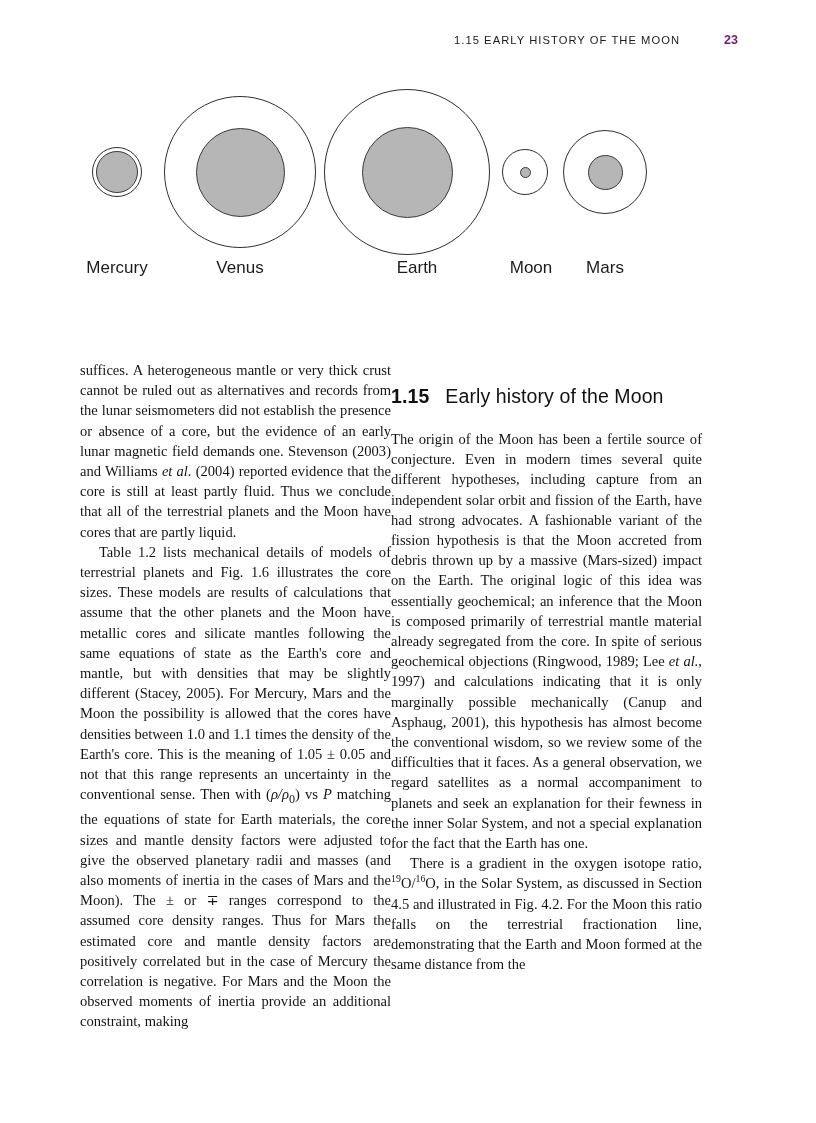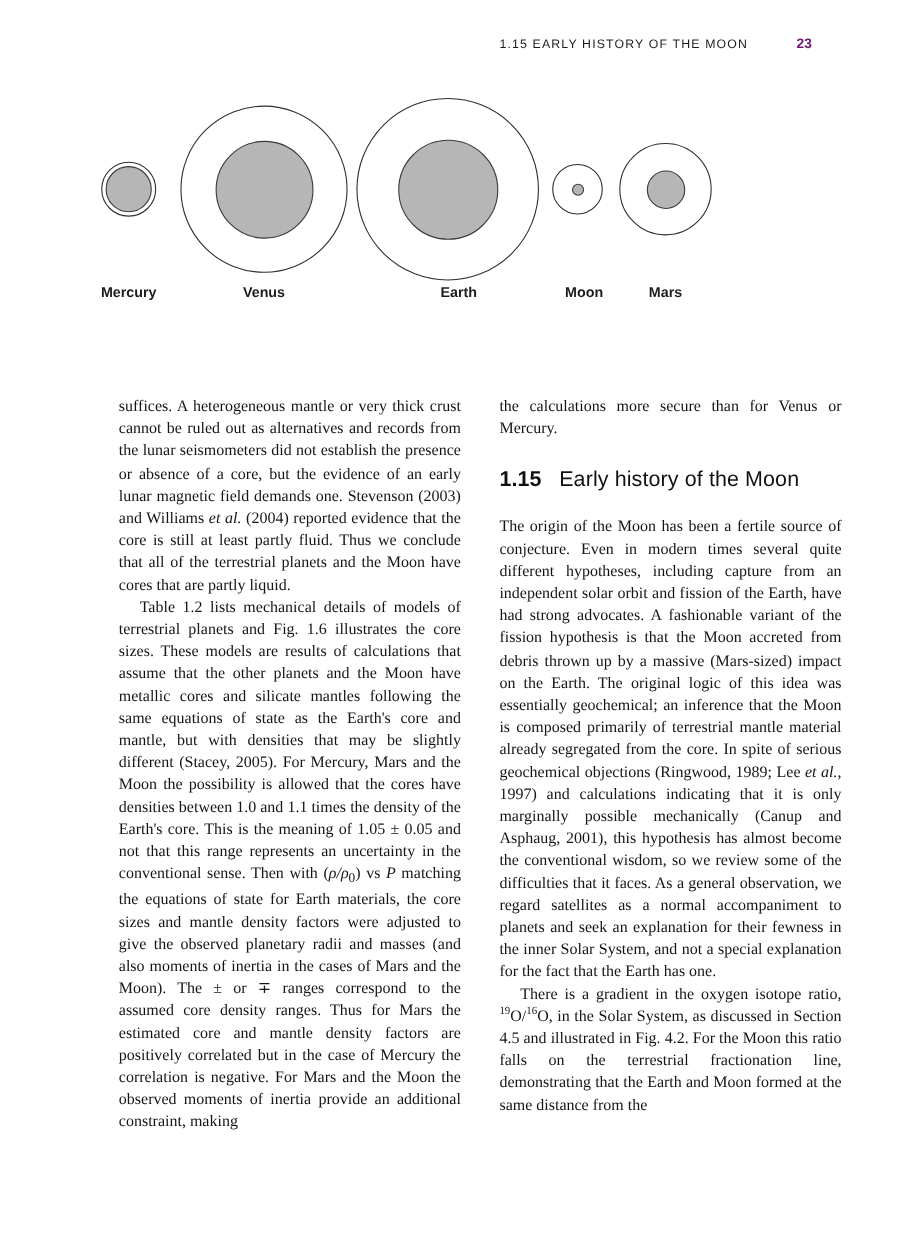--- a/index.html
+++ b/index.html
@@ -72,25 +72,24 @@
   .planet-labels {
     position: absolute;
     left: 0;
     top: 166px;
     width: 660px;
     height: 20px;
   }
   .planet-label {
     position: absolute;
     font-family: "Liberation Sans", sans-serif;
-    font-size: 13px;
+    font-size: 17px;
     color: #1c1c1c;
     white-space: nowrap;
     transform: translateX(-50%);
-    font-weight: bold;
   }
   .fig-caption {
     position: absolute;
     left: 0;
     top: 196px;
     width: 640px;
     font-family: "Liberation Sans", sans-serif;
     font-size: 10.6px;
     color: #111;
     letter-spacing: 0.02px;
@@ -104,22 +103,20 @@
   }
 
   
   .columns {
     position: absolute;
     top: 360px;
     left: 80px;
     width: 658px;
     height: 710px;
     display: flex;
-    gap: 35px;
-    margin-left: 28px;
   }
   .col {
     width: 311px;
   }
   .col p {
     margin: 0;
     font-size: 14.55px;
     line-height: 20.2px;
     text-align: justify;
     text-justify: inter-word;
@@ -190,21 +187,20 @@
 
 <div class="columns">
 
   <div class="col">
     <p><span>suffices. A heterogeneous mantle or very thick crust cannot be ruled out as alternatives and records from the lunar seismometers did not establish the presence or absence of a core, but the evidence of an early lunar magnetic field demands one. Stevenson (2003) and Williams </span><em>et al.</em><span> (2004) reported evidence that the core is still at least partly fluid. Thus we conclude that all of the terrestrial planets and the Moon have cores that are partly liquid.</span></p>
 
     <p class="indent"><span>Table 1.2 lists mechanical details of models of terrestrial planets and Fig. 1.6 illustrates the core sizes. These models are results of calculations that assume that the other planets and the Moon have metallic cores and silicate mantles following the same equations of state as the Earth's core and mantle, but with densities that may be slightly different (Stacey, 2005). For Mercury, Mars and the Moon the possibility is allowed that the cores have densities between 1.0 and 1.1 times the density of the Earth's core. This is the meaning of 1.05 ± 0.05 and not that this range represents an uncertainty in the conventional sense. Then with (</span><em class="mathi">ρ/ρ</em><sub>0</sub><span>) vs </span><em class="mathi">P</em><span> matching the equations of state for Earth materials, the core sizes and mantle density factors were adjusted to give the observed planetary radii and masses (and also moments of inertia in the cases of Mars and the Moon). The ± or ∓ ranges correspond to the assumed core density ranges. Thus for Mars the estimated core and mantle density factors are positively correlated but in the case of Mercury the correlation is negative. For Mars and the Moon the observed moments of inertia provide an additional constraint, making</span></p>
   </div>
 
   <div class="col">
-    <p>the calculations more secure than for Venus or Mercury.</p>
 
     <h2 class="section-heading">
       <span class="sec-num">1.15</span><span>Early history of the Moon</span>
     </h2>
 
     <p><span>The origin of the Moon has been a fertile source of conjecture. Even in modern times several quite different hypotheses, including capture from an independent solar orbit and fission of the Earth, have had strong advocates. A fashionable variant of the fission hypothesis is that the Moon accreted from debris thrown up by a massive (Mars-sized) impact on the Earth. The original logic of this idea was essentially geochemical; an inference that the Moon is composed primarily of terrestrial mantle material already segregated from the core. In spite of serious geochemical objections (Ringwood, 1989; Lee </span><em>et al.</em><span>, 1997) and calculations indicating that it is only marginally possible mechanically (Canup and Asphaug, 2001), this hypothesis has almost become the conventional wisdom, so we review some of the difficulties that it faces. As a general observation, we regard satellites as a normal accompaniment to planets and seek an explanation for their fewness in the inner Solar System, and not a special explanation for the fact that the Earth has one.</span></p>
 
     <p class="indent"><span>There is a gradient in the oxygen isotope ratio, </span><sup>19</sup><span>O/</span><sup>16</sup><span>O</span><span>, in the Solar System, as discussed in Section 4.5 and illustrated in Fig. 4.2. For the Moon this ratio falls on the terrestrial fractionation line, demonstrating that the Earth and Moon formed at the same distance from the</span></p>
   </div>
 

